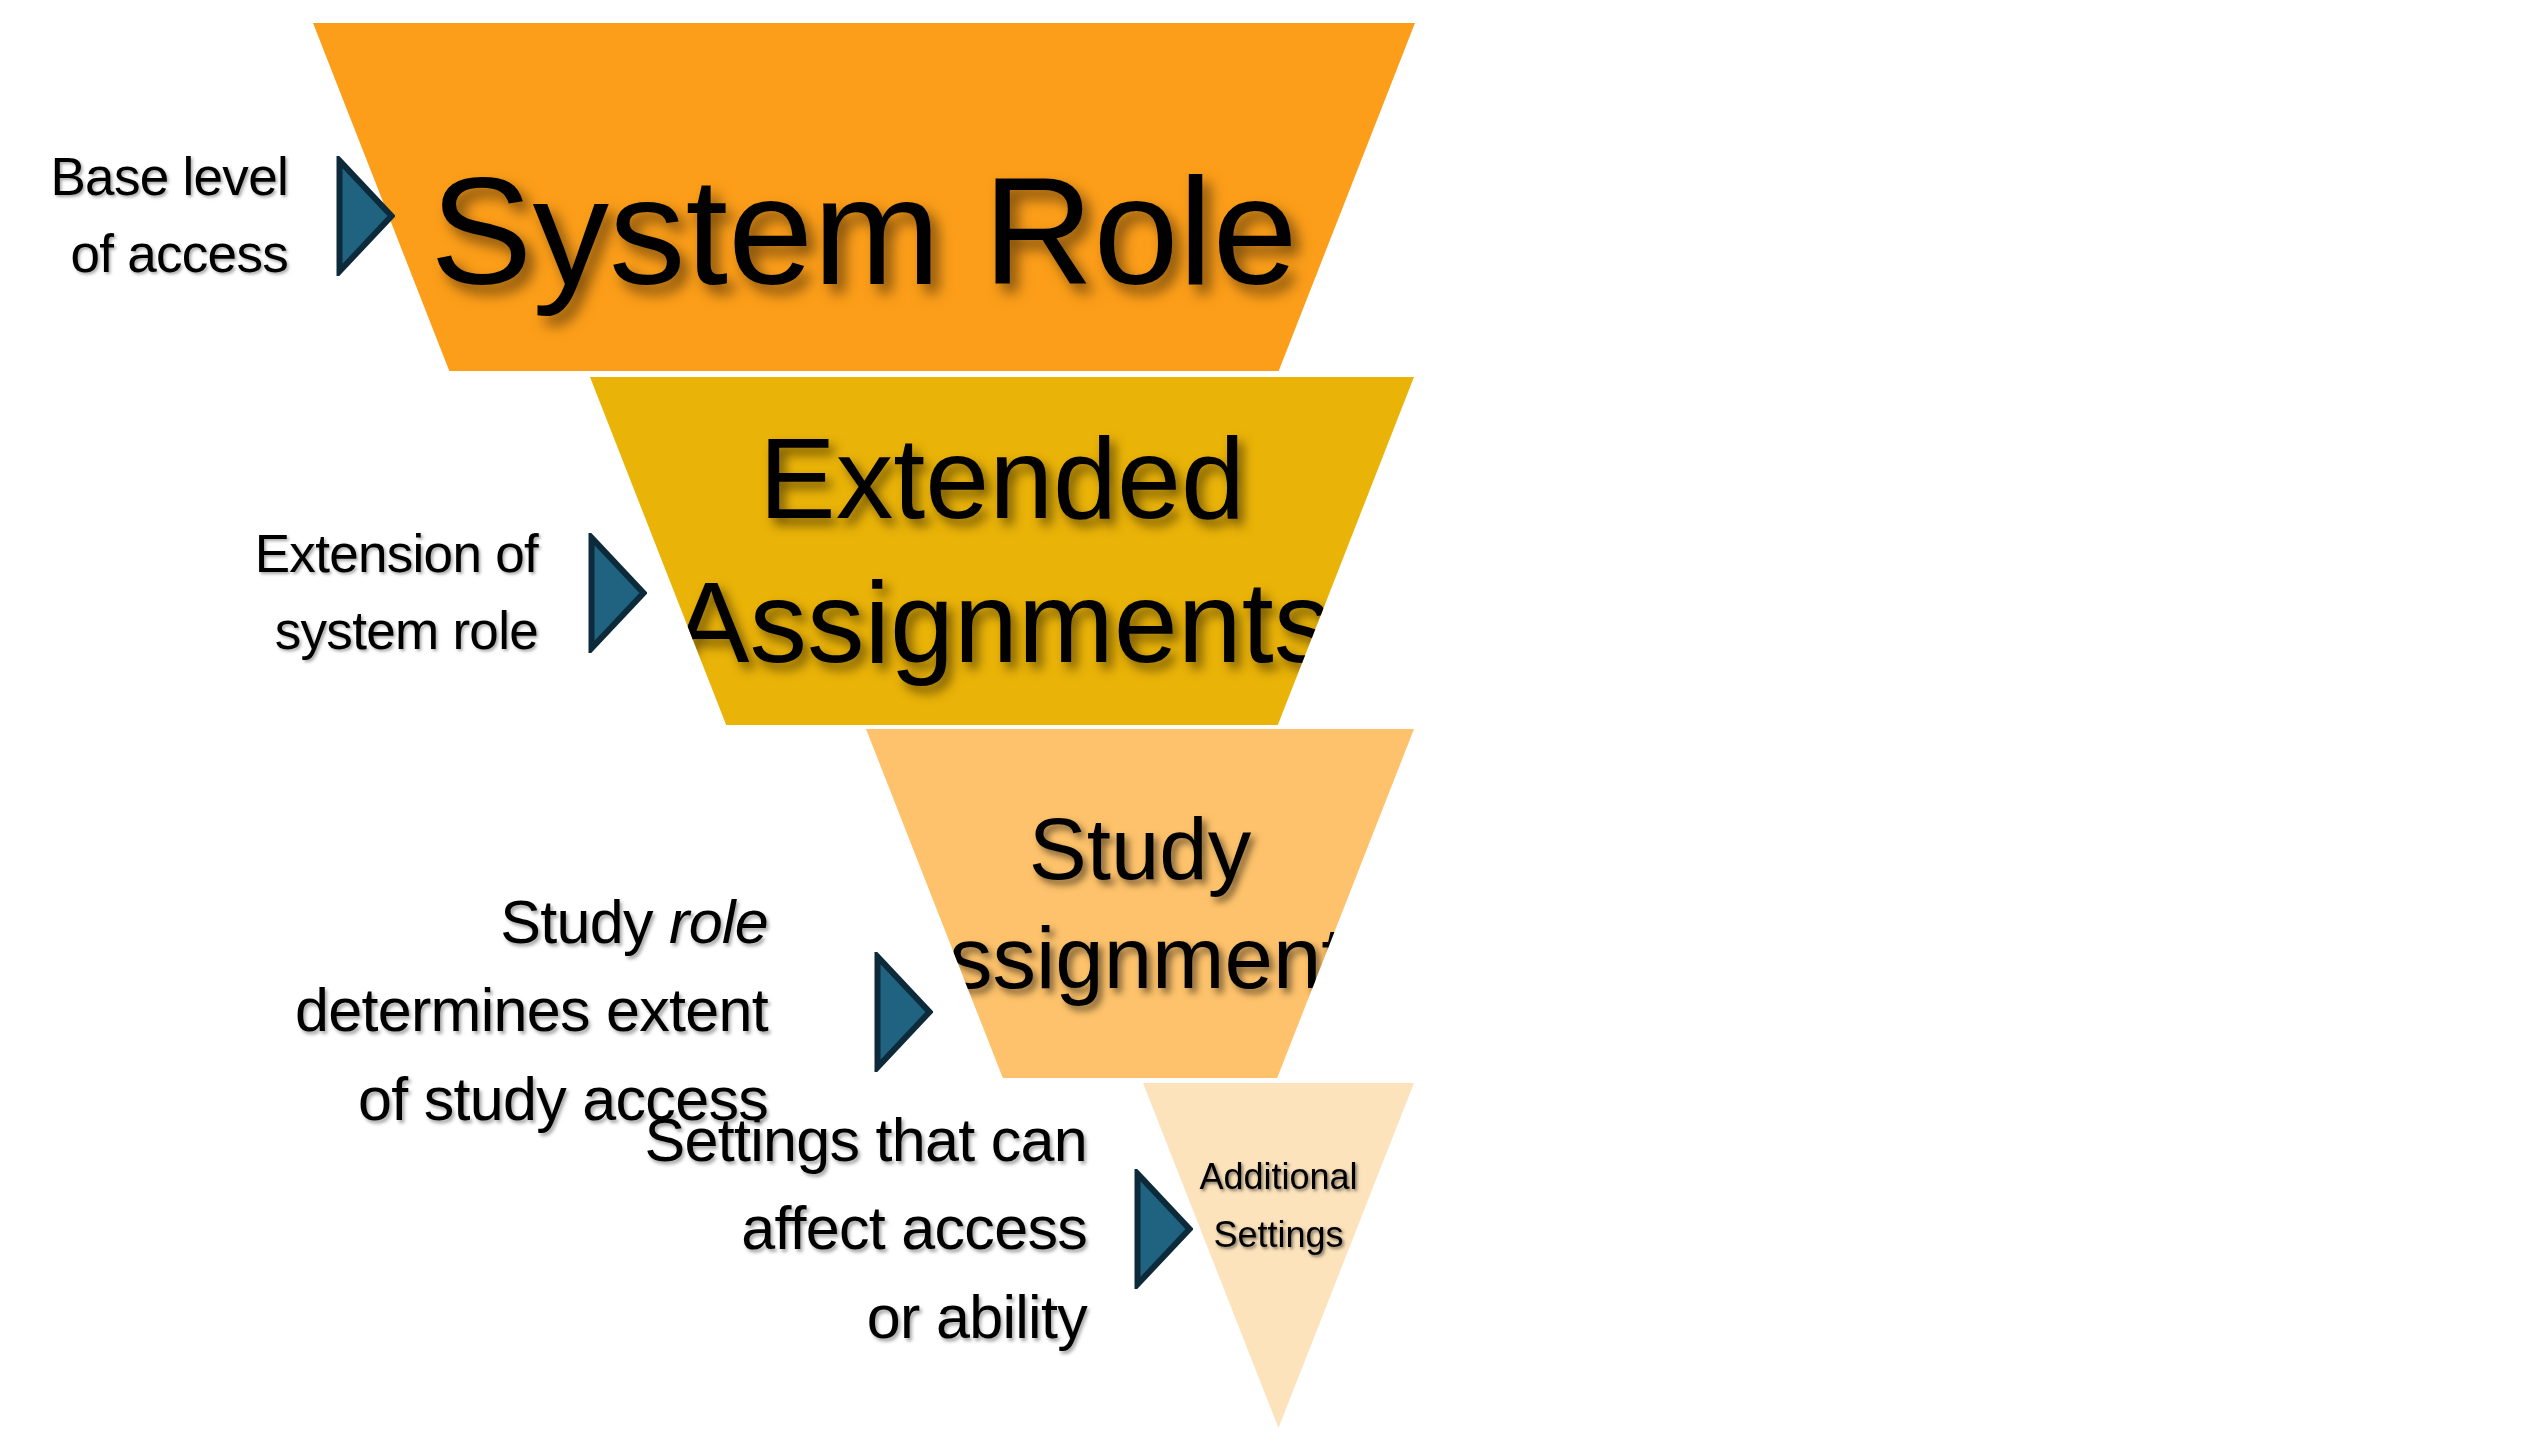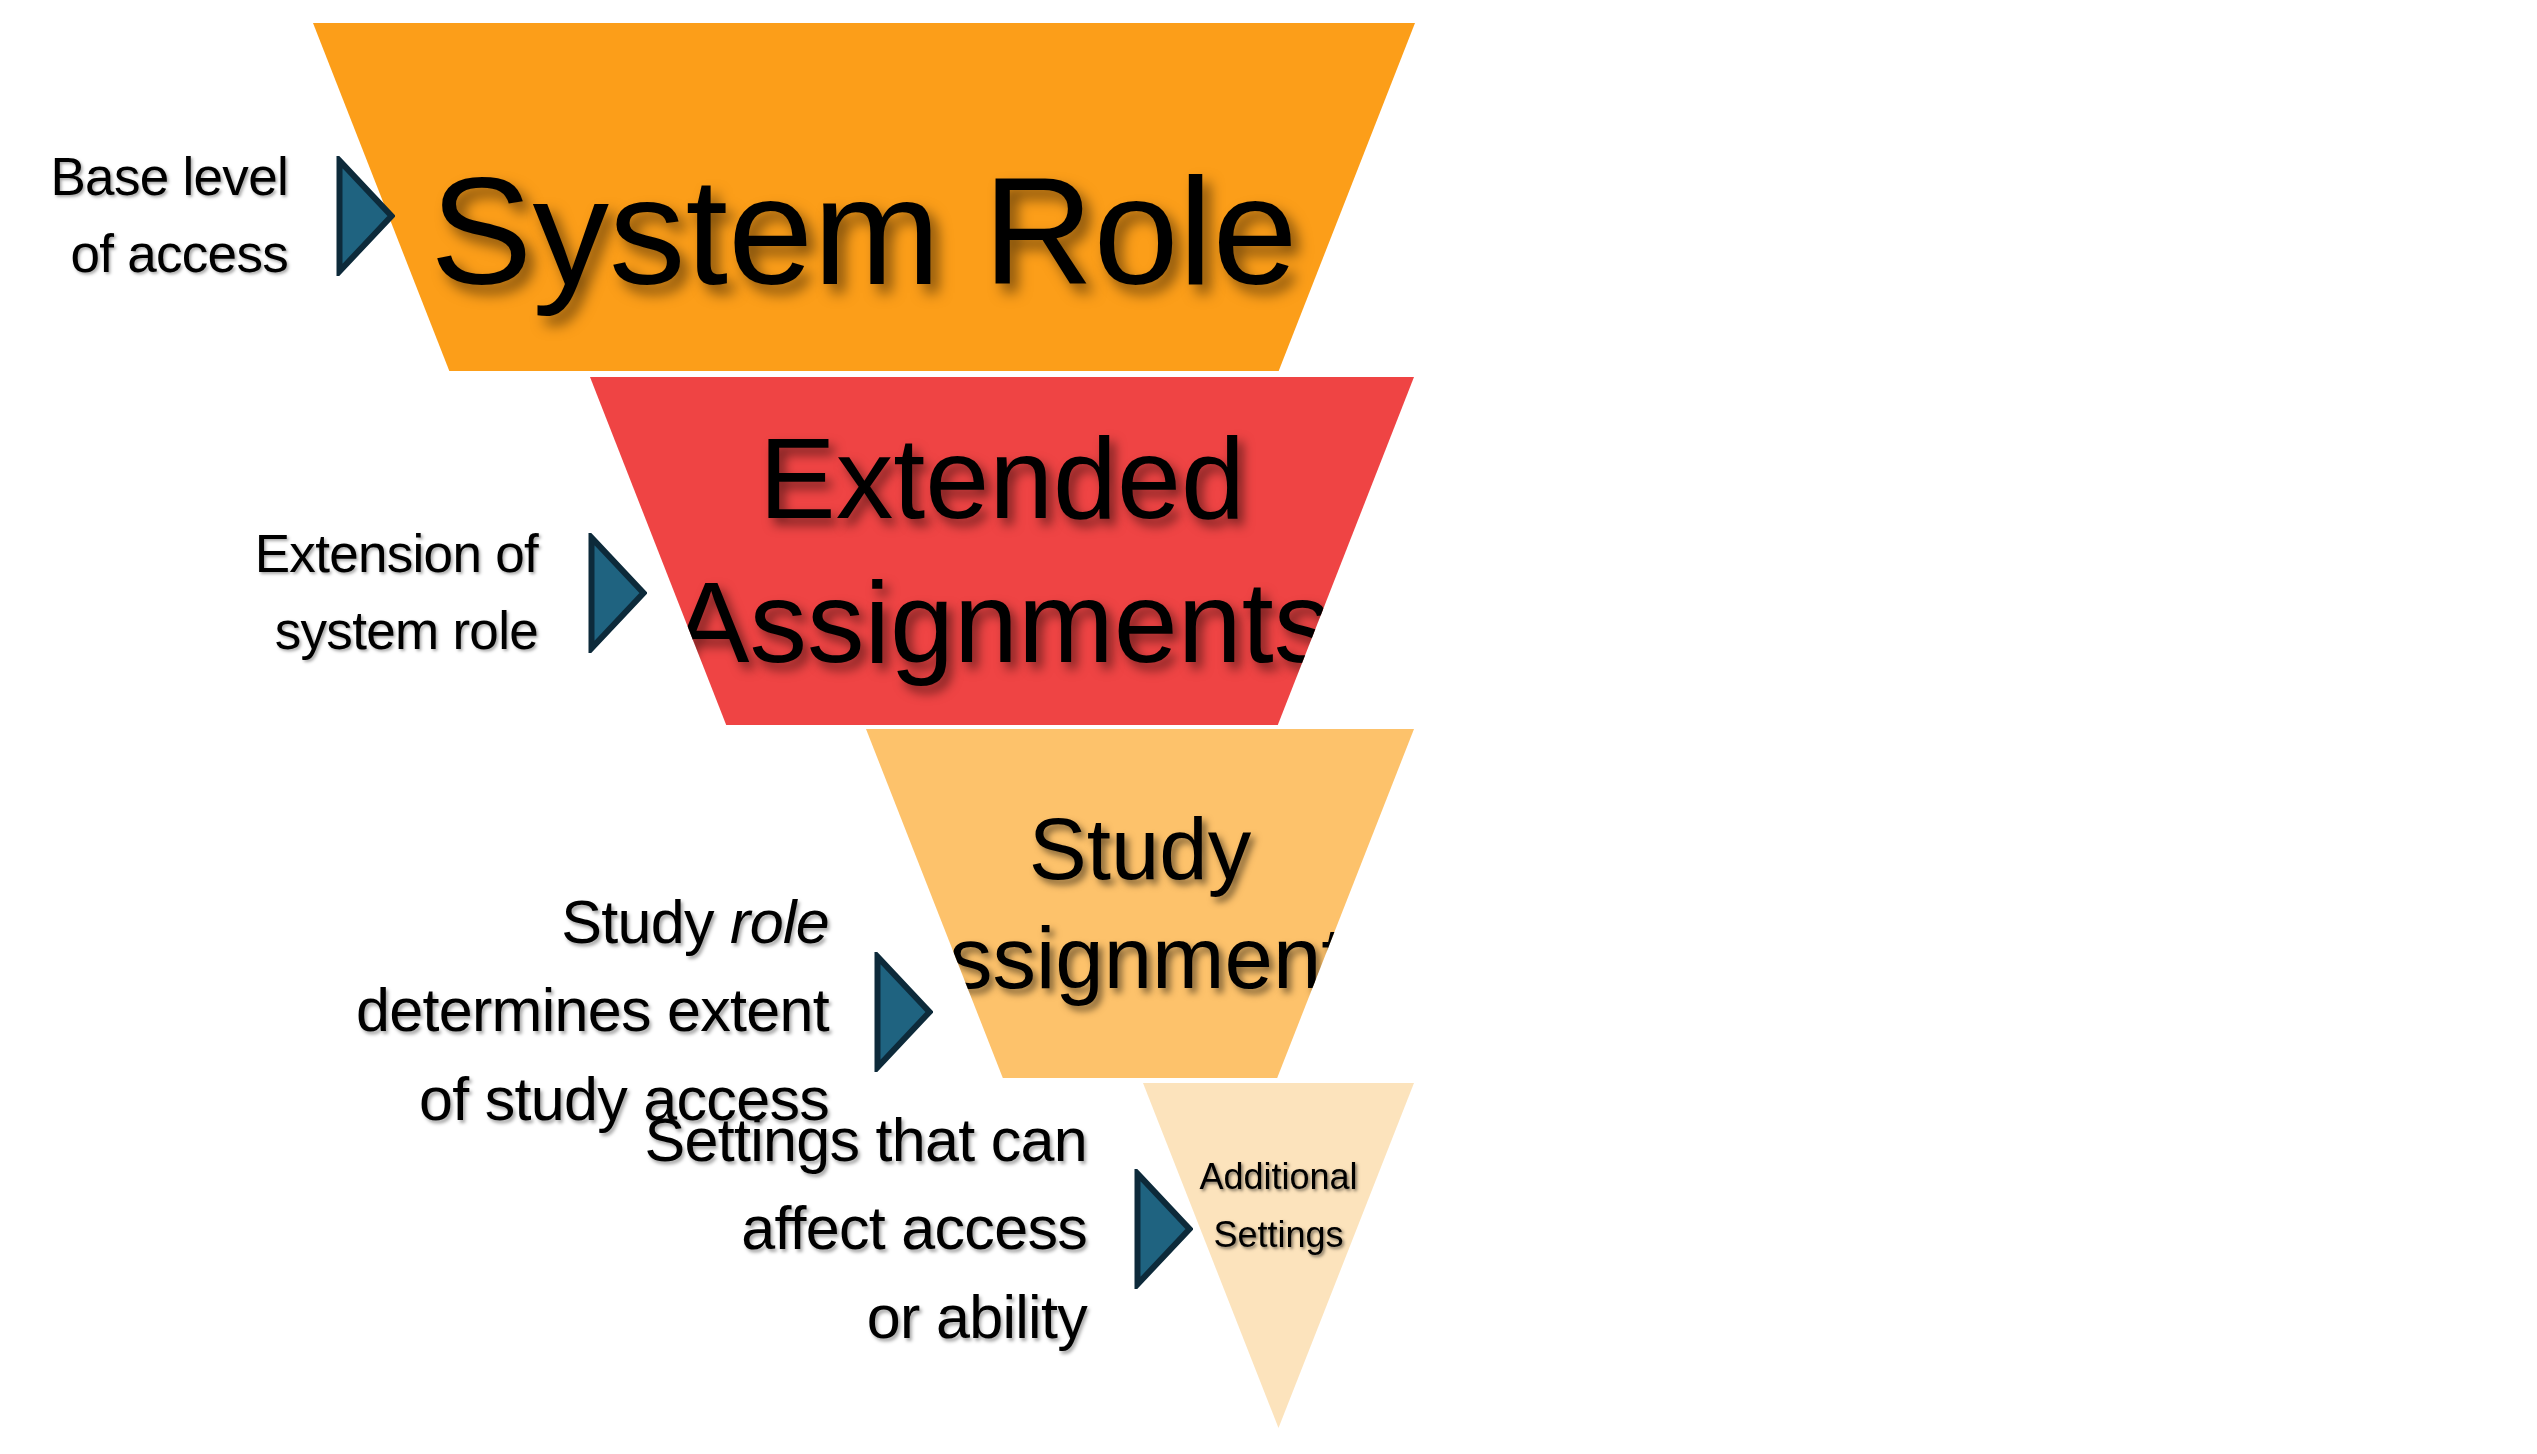--- a/index.html
+++ b/index.html
@@ -47,21 +47,21 @@
     width:733px;
     text-align:right;
     font-size:53px;
     line-height:1.45;
     letter-spacing:-0.7px;
     text-shadow:0.035em 0.045em 0.06em rgba(0,0,0,0.35);
   }
   .ann-large{font-size:61px;}
   .ann1{right:2250px;top:139px;}
   .ann2{right:2000px;top:516px;}
-  .ann3{right:1709px;top:878px;}
+  .ann3{right:1770px;top:878px;}
   .ann4{right:1451px;top:1096px;}
   .ann .it{font-style:italic;}
   
   .arrow{position:absolute;width:59px;height:120px;}
   .arrow svg{display:block;width:100%;height:100%;}
   .arrow1{left:336px;top:156px;}
   .arrow2{left:588px;top:533px;}
   .arrow3{left:874px;top:952px;}
   .arrow4{left:1134px;top:1169px;}
 </style>
@@ -69,21 +69,21 @@
 <body>
 
 <div class="canvas">
 
   <div class="seg seg1" style="background-color: rgb(252, 158, 25);">
     <div class="seg-title">
       <span class="seg-line">System Role</span>
     </div>
   </div>
 
-  <div class="seg seg2" style="background-color: #ef4444;">
+  <div class="seg seg2" style="background-color: #eab308;">
     <div class="seg-title">
       <span class="seg-line">Extended</span>
       <span class="seg-line">Assignments</span>
     </div>
   </div>
 
   <div class="seg seg3" style="background-color: rgb(253, 194, 107);">
     <div class="seg-title">
       <span class="seg-line">Study</span>
       <span class="seg-line">Assignments</span>

